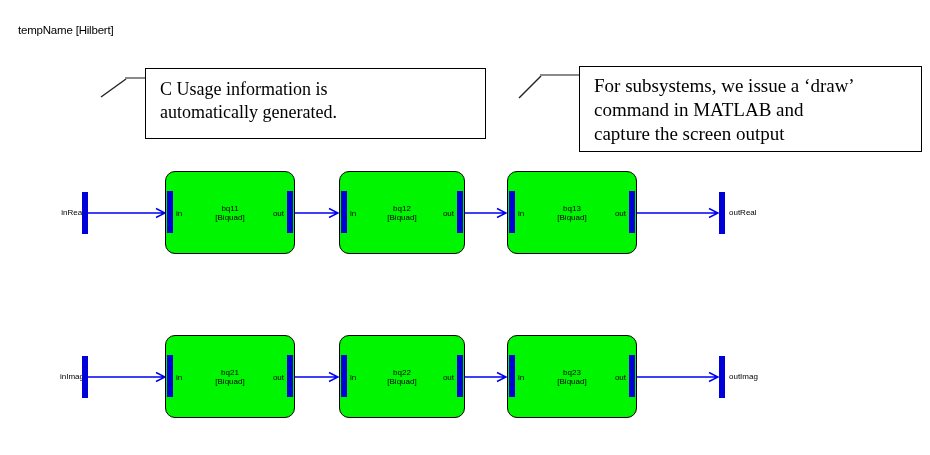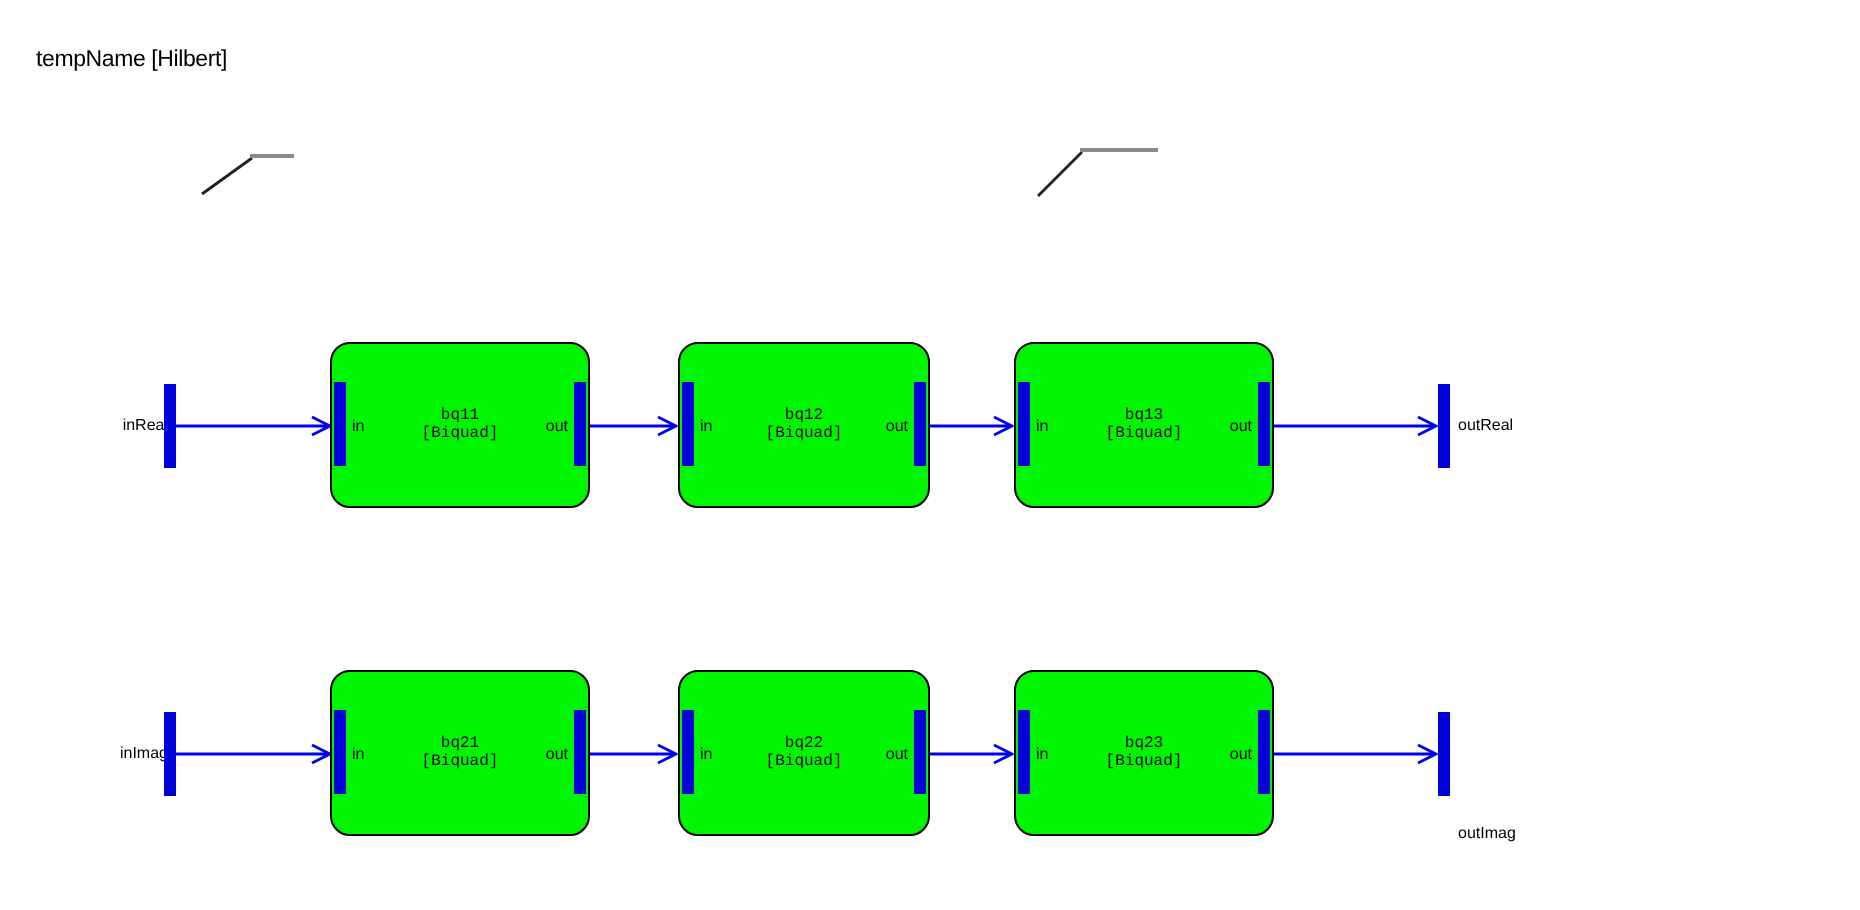--- a/index.html
+++ b/index.html
@@ -38,21 +38,21 @@
   .inner-bar.r{right:1px;}
   .plabel{
     position:absolute;font-size:8px;color:#000;top:50%;transform:translateY(-50%);
     font-family:"Liberation Sans",sans-serif;
   }
   .plabel.in{left:10px;}
   .plabel.out{right:10px;}
   .blabel{
     position:absolute;left:0;right:0;top:50%;transform:translateY(-50%);
     text-align:center;font-size:8px;line-height:9.5px;color:#000;
-    font-family:Liberation Mono, monospace;
+    font-family:Liberation Sans, sans-serif;
   }
 
   .io-bar{
     position:absolute;width:6px;height:42px;background:var(--port-blue);
   }
   .io-label{
     position:absolute;font-size:8px;color:#000;white-space:nowrap;
     font-family:"Liberation Sans",sans-serif;
   }
   .io-label.right-align{text-align:right;}
@@ -83,20 +83,25 @@
     </g>
 
     <g>
       <path class="wire" d="M88,377 L165,377 M156,372.5 L165,377 L156,381.5"></path>
       <path class="wire" d="M295,377 L338,377 M329,372.5 L338,377 L329,381.5"></path>
       <path class="wire" d="M465,377 L506,377 M497,372.5 L506,377 L497,381.5"></path>
       <path class="wire" d="M637,377 L718,377 M709,372.5 L718,377 L709,381.5"></path>
     </g>
   </svg>
 
+  <div class="callout c1">C Usage information is
+automatically generated.</div>
+  <div class="callout c2">For subsystems, we issue a ‘draw’
+command in MATLAB and
+capture the screen output</div>
 
   <div class="io-label right-align" style="left:50px;top:208px;width:34px;">inReal</div>
   <div class="io-bar" style="left:82px;top:192px;"></div>
 
   <div class="block" style="left:165px;top:171px;width:130px;height:83px;">
     <div class="inner-bar l"></div>
     <span class="plabel in">in</span>
     <div class="blabel">
       <div>bq11</div>
       <div>[Biquad]</div>
@@ -160,15 +165,15 @@
     <span class="plabel in">in</span>
     <div class="blabel">
       <div>bq23</div>
       <div>[Biquad]</div>
     </div>
     <span class="plabel out">out</span>
     <div class="inner-bar r"></div>
   </div>
 
   <div class="io-bar" style="left:719px;top:356px;"></div>
-  <div class="io-label" style="left:729px;top:372px;margin-top:40px;">outImag</div>
+  <div class="io-label" style="left:729px;top:372px;">outImag</div>
 
 </div>
 
 </body></html>

